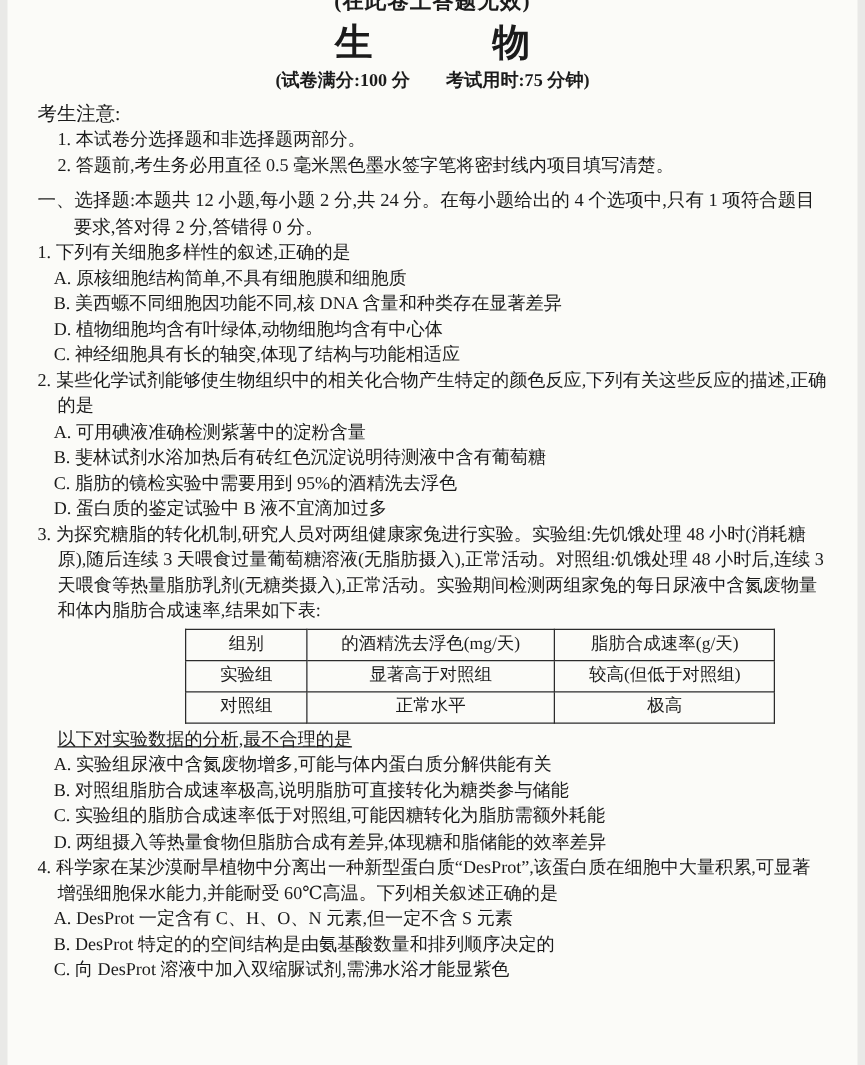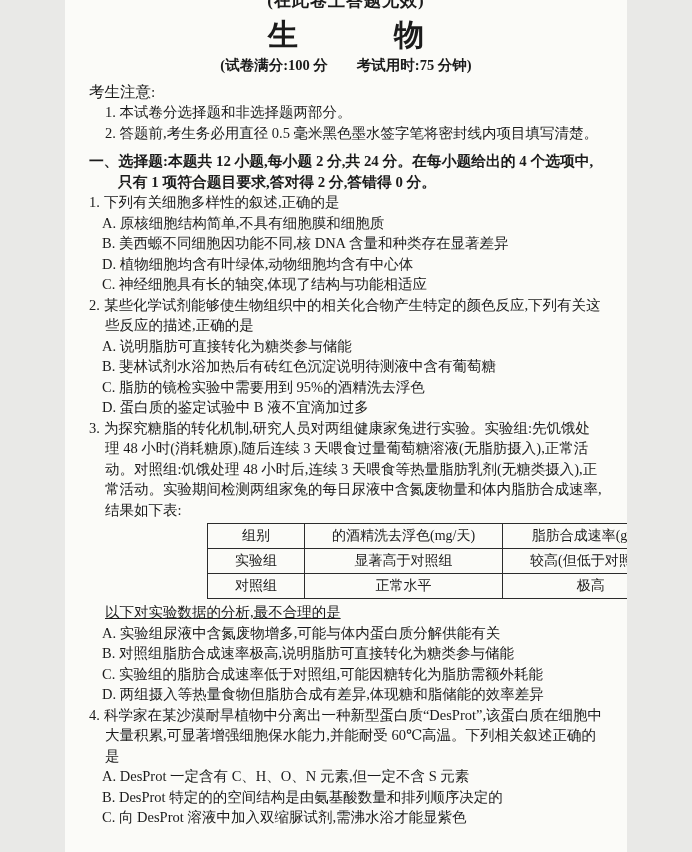--- a/index.html
+++ b/index.html
@@ -1,19 +1,19 @@
 <!DOCTYPE html>
 <html><head>
 <meta charset="utf-8">
 <style>
   * { margin: 0; padding: 0; box-sizing: border-box; }
   html, body { background: #e9e9e7; }
   .page {
     position: relative;
-    width: 562px;
+    width: 680px;
     height: 852px;
     margin: 0 auto;
     background: #fbfbf8;
     overflow: hidden;
     padding: 0 24px 0 24px;
     font-family: "Liberation Serif", "DejaVu Serif", serif;
     color: #1b1b1b;
     font-size: 14.5px;
     line-height: 20.5px;
   }
@@ -54,21 +54,21 @@
   }
   .em-dots {
     font-weight: bold;
     font-size: 15px;
     -webkit-text-emphasis: filled dot #1b1b1b;
     -webkit-text-emphasis-position: under right;
     text-emphasis: filled dot #1b1b1b;
     text-emphasis-position: under right;
   }
   .section-title {
-    font-weight: bold;
+    font-weight: normal;
     font-size: 14.8px;
     margin-top: 8px;
     padding-left: 29px;
     text-indent: -29px;
   }
   .stem {
     padding-left: 16px;
     text-indent: -16px;
   }
   .q-num { margin-right: 4px; }
@@ -110,21 +110,21 @@
   <div class="question">
     <p class="stem"><span class="q-num">1.</span><span>下列有关细胞多样性的叙述,正确的是</span></p>
     <p class="option">A. 原核细胞结构简单,不具有细胞膜和细胞质</p>
     <p class="option">B. 美西螈不同细胞因功能不同,核 DNA 含量和种类存在显著差异</p>
     <p class="option">D. 植物细胞均含有叶绿体,动物细胞均含有中心体</p>
     <p class="option">C. 神经细胞具有长的轴突,体现了结构与功能相适应</p>
   </div>
 
   <div class="question">
     <p class="stem"><span class="q-num">2.</span><span>某些化学试剂能够使生物组织中的相关化合物产生特定的颜色反应,下列有关这些反应的描述,正确的是</span></p>
-    <p class="option">A. 说明脂肪可直接转化为糖类参与储能</p>
+    <p class="option">A. 可用碘液准确检测紫薯中的淀粉含量</p>
     <p class="option">B. 斐林试剂水浴加热后有砖红色沉淀说明待测液中含有葡萄糖</p>
     <p class="option">C. 脂肪的镜检实验中需要用到 95%的酒精洗去浮色</p>
     <p class="option">D. 蛋白质的鉴定试验中 B 液不宜滴加过多</p>
   </div>
 
   <div class="question">
     <p class="stem"><span class="q-num">3.</span><span>为探究糖脂的转化机制,研究人员对两组健康家兔进行实验。实验组:先饥饿处理 48 小时(消耗糖原),随后连续 3 天喂食过量葡萄糖溶液(无脂肪摄入),正常活动。对照组:饥饿处理 48 小时后,连续 3 天喂食等热量脂肪乳剂(无糖类摄入),正常活动。实验期间检测两组家兔的每日尿液中含氮废物量和体内脂肪合成速率,结果如下表:</span></p>
     <table class="data-table">
       <tbody>
           <tr>

